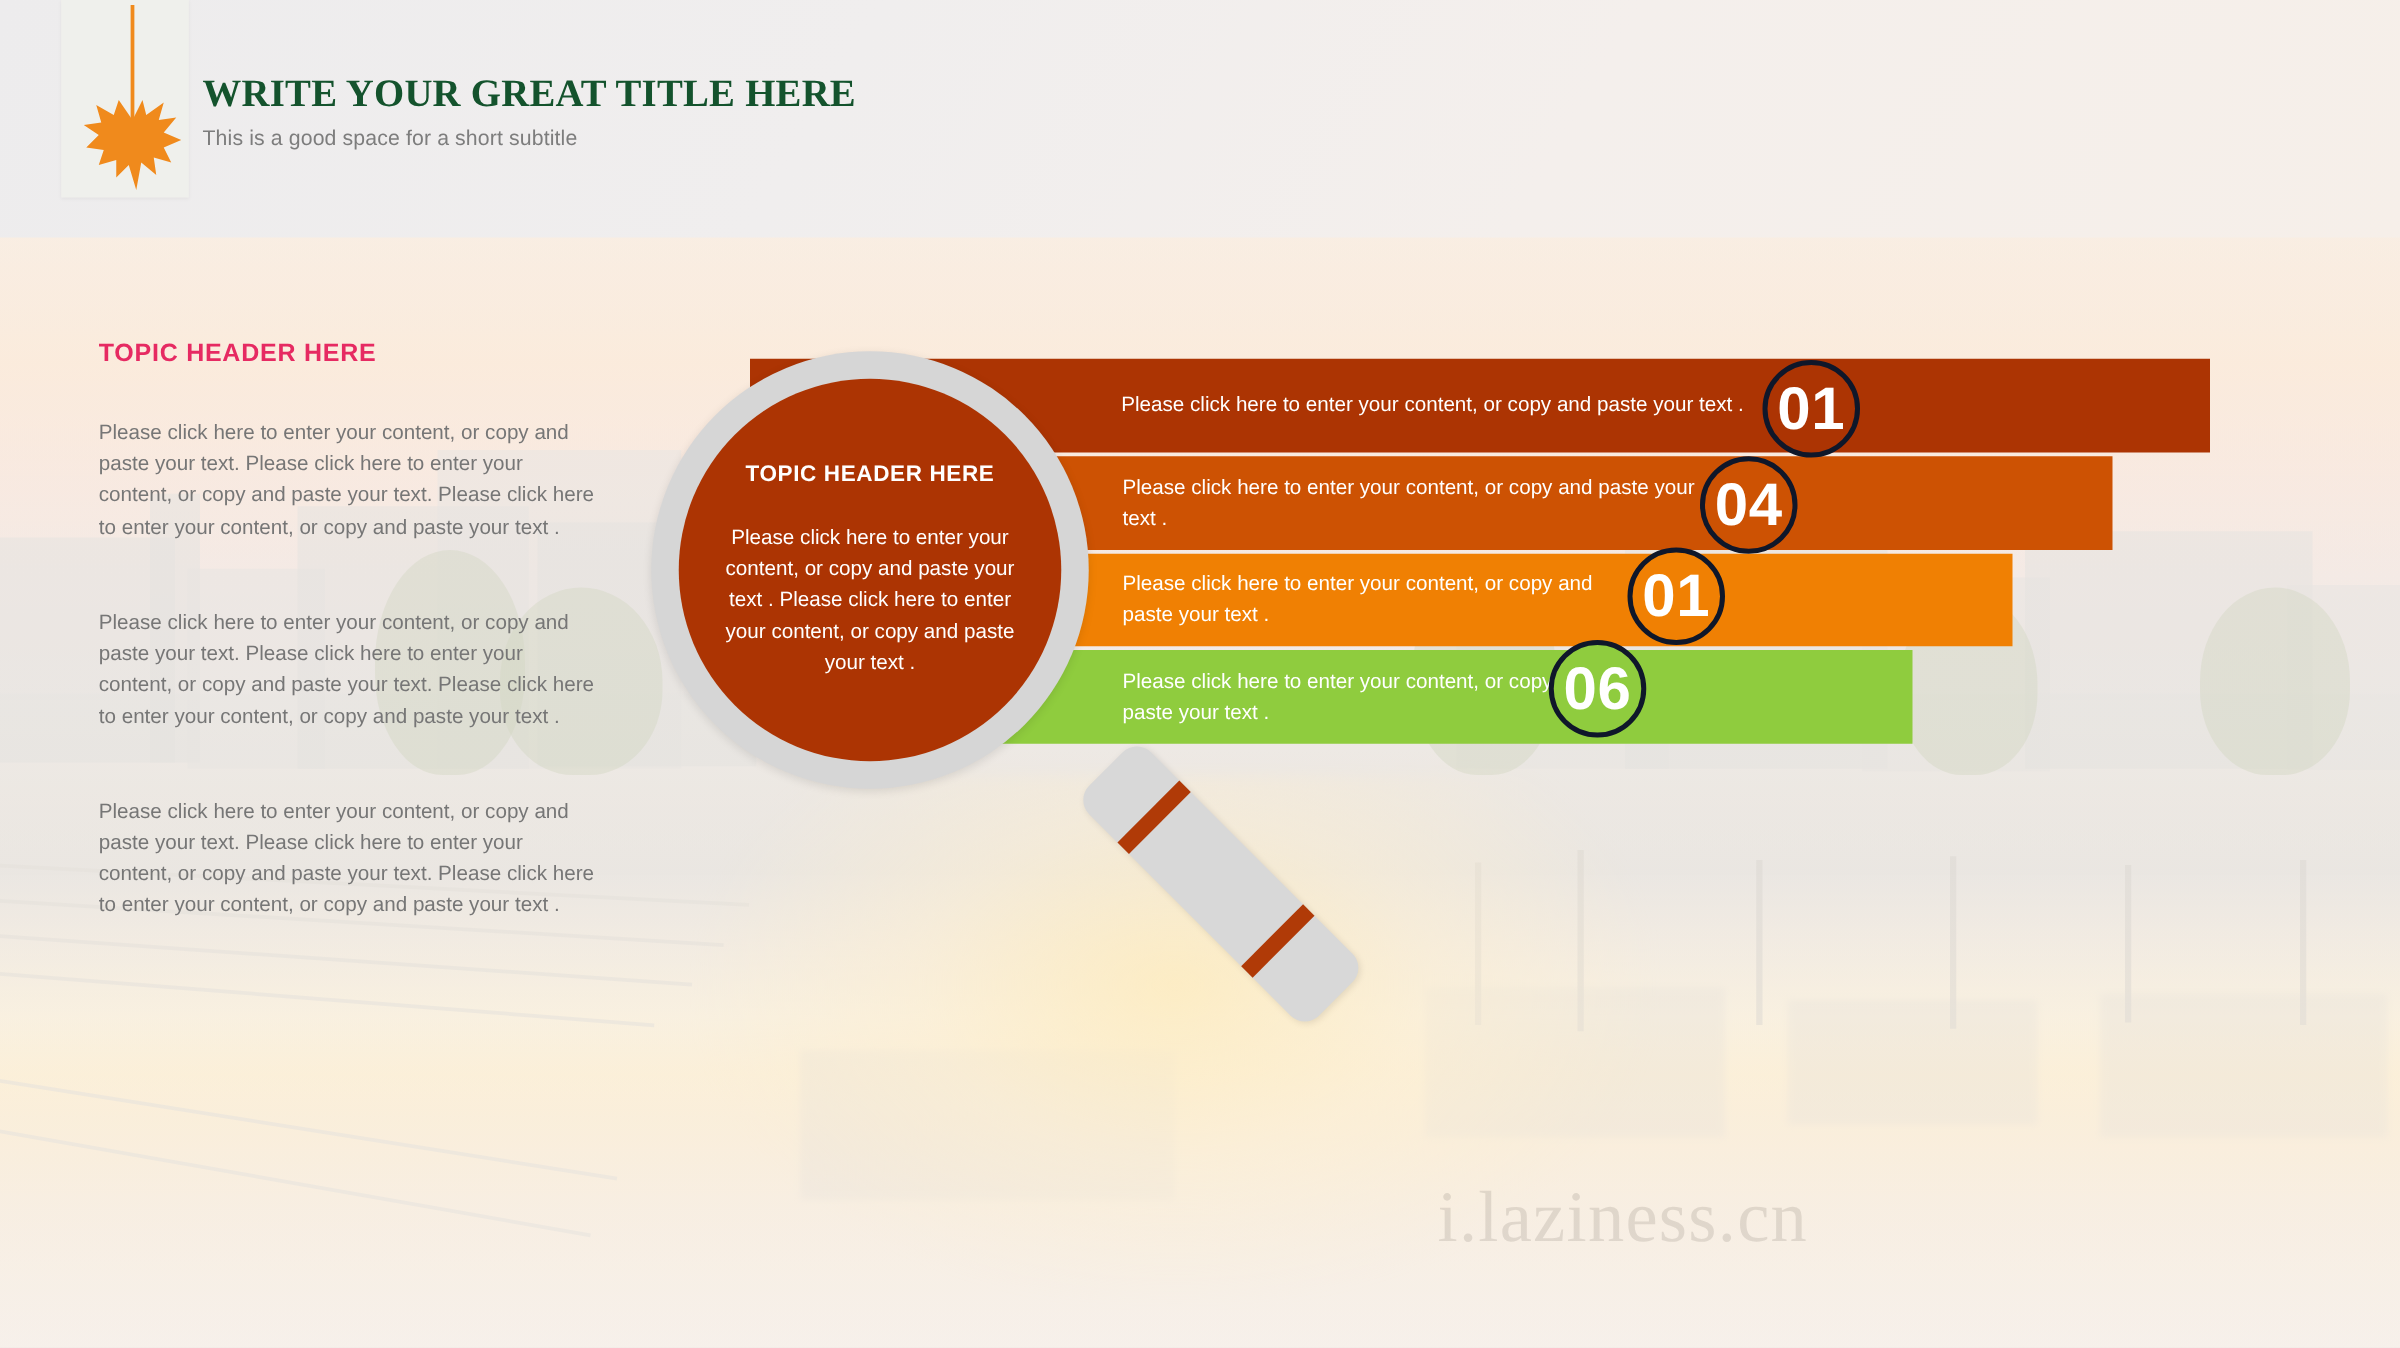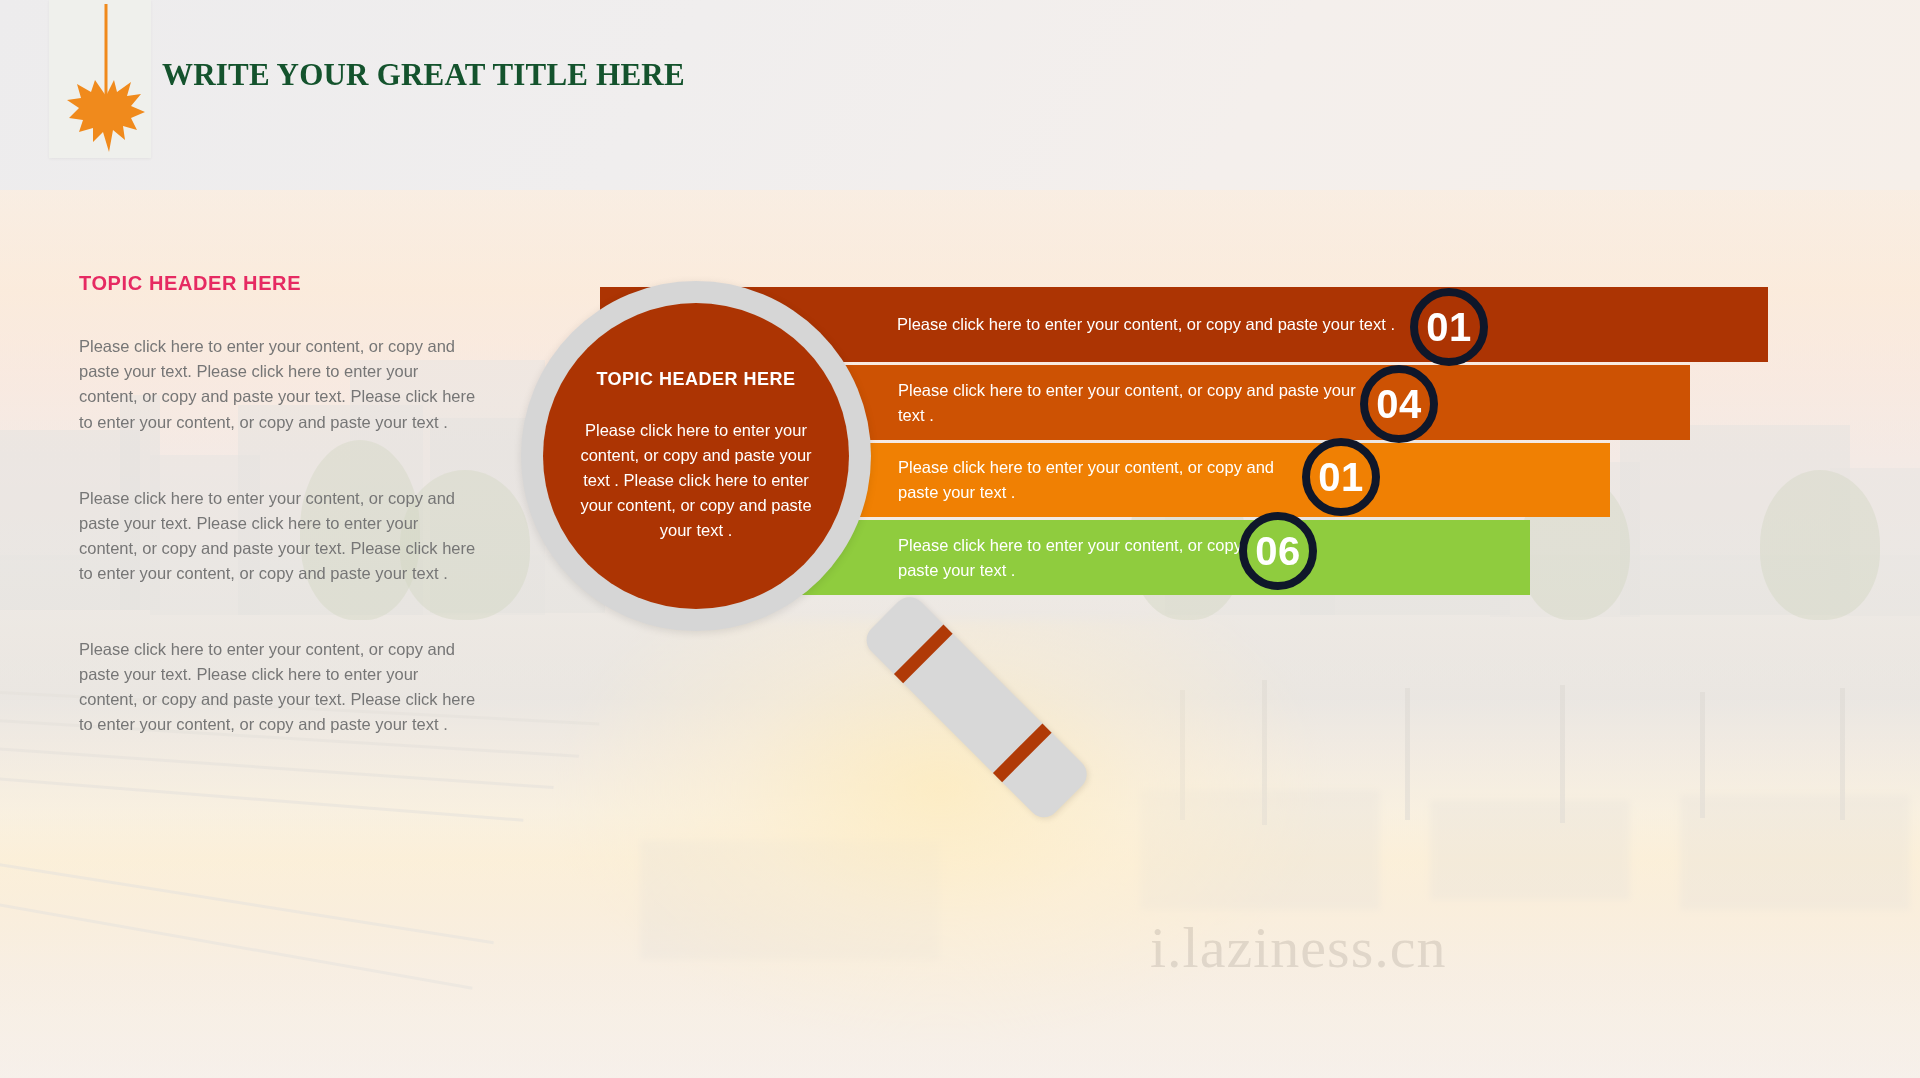--- a/index.html
+++ b/index.html
@@ -112,23 +112,23 @@
   #bar2{ left:600px; top:365px; width:1090px; height:75px; background:#cd5203; }
   #bar2 .bar-text{ width:480px; margin-left:298px; }
   #bar3{ left:600px; top:443px; width:1010px; height:74px; background:#f08003; }
   #bar3 .bar-text{ width:420px; margin-left:298px; }
   #bar4{ left:600px; top:520px; width:930px; height:75px; background:#8fcc3e; }
   #bar4 .bar-text{ width:400px; margin-left:298px; }
 
   .badge{
     position:absolute;
     border-radius:50%;
-    border:8px solid #0f172a;
+    border:4px solid #0f172a;
     display:flex; align-items:center; justify-content:center;
-    color:#ffffff; font-size:40px; font-weight:bold;
+    color:#ffffff; font-size:48px; font-weight:bold;
     letter-spacing:.5px;
     z-index:9;
   }
   #badge1{ left:1410px; top:288px; width:78px; height:78px; background:#ac3403; }
   #badge2{ left:1360px; top:365px; width:78px; height:78px; background:#cd5203; }
   #badge3{ left:1302px; top:438px; width:78px; height:78px; background:#f08003; }
   #badge4{ left:1239px; top:512px; width:78px; height:78px; background:#8fcc3e; }
 
   
   #magnifier{ position:absolute; left:0; top:0; width:100%; height:100%; z-index:8; pointer-events:none; }
@@ -169,21 +169,21 @@
     color:#fff; font-size:18px; font-weight:bold; letter-spacing:.5px;
     margin-bottom:28px; text-align:center;
   }
   #lens-body{
     color:#fff; font-size:16.5px; line-height:25px; text-align:center;
     width:258px;
   }
 
   
   #watermark{
-    position:absolute; left:1150px; top:914px;
+    position:absolute; left:1150px; top:940px;
     font-family:"Liberation Serif", serif;
     font-size:58px; color:rgba(130,122,112,.20);
     letter-spacing:1px; z-index:7; white-space:nowrap;
   }
 </style>
 </head>
 <body>
 
 <div id="bg-photo">
   <div class="bg-sky"></div>
@@ -243,20 +243,21 @@
         <path d="M57 96 L65 80 L68 92 L82 82 L78 96 L92 94 L82 106
                  L96 112 L82 118 L88 130 L74 126 L76 140 L64 130
                  L60 152 L54 132 L44 142 L44 128 L30 132 L34 120
                  L20 118 L30 108 L18 100 L32 98 L28 84 L42 92 L46 80 Z" fill="#f08a1c"></path>
       </svg>
     </span>
   </div>
 
   <div id="title-block">
     <div id="page-title">WRITE YOUR GREAT TITLE HERE</div>
+    <div id="page-subtitle">This is a good space for a short subtitle</div>
   </div>
 </div>
 
 <div id="left-col">
   <div id="topic-header-left">TOPIC HEADER HERE</div>
   <p id="p1" class="left-para">Please click here to enter your content, or copy and paste your text. Please click here to enter your content, or copy and paste your text. Please click here to enter your content, or copy and paste your text .</p>
   <p id="p2" class="left-para">Please click here to enter your content, or copy and paste your text. Please click here to enter your content, or copy and paste your text. Please click here to enter your content, or copy and paste your text .</p>
   <p id="p3" class="left-para">Please click here to enter your content, or copy and paste your text. Please click here to enter your content, or copy and paste your text. Please click here to enter your content, or copy and paste your text .</p>
 </div>
 

